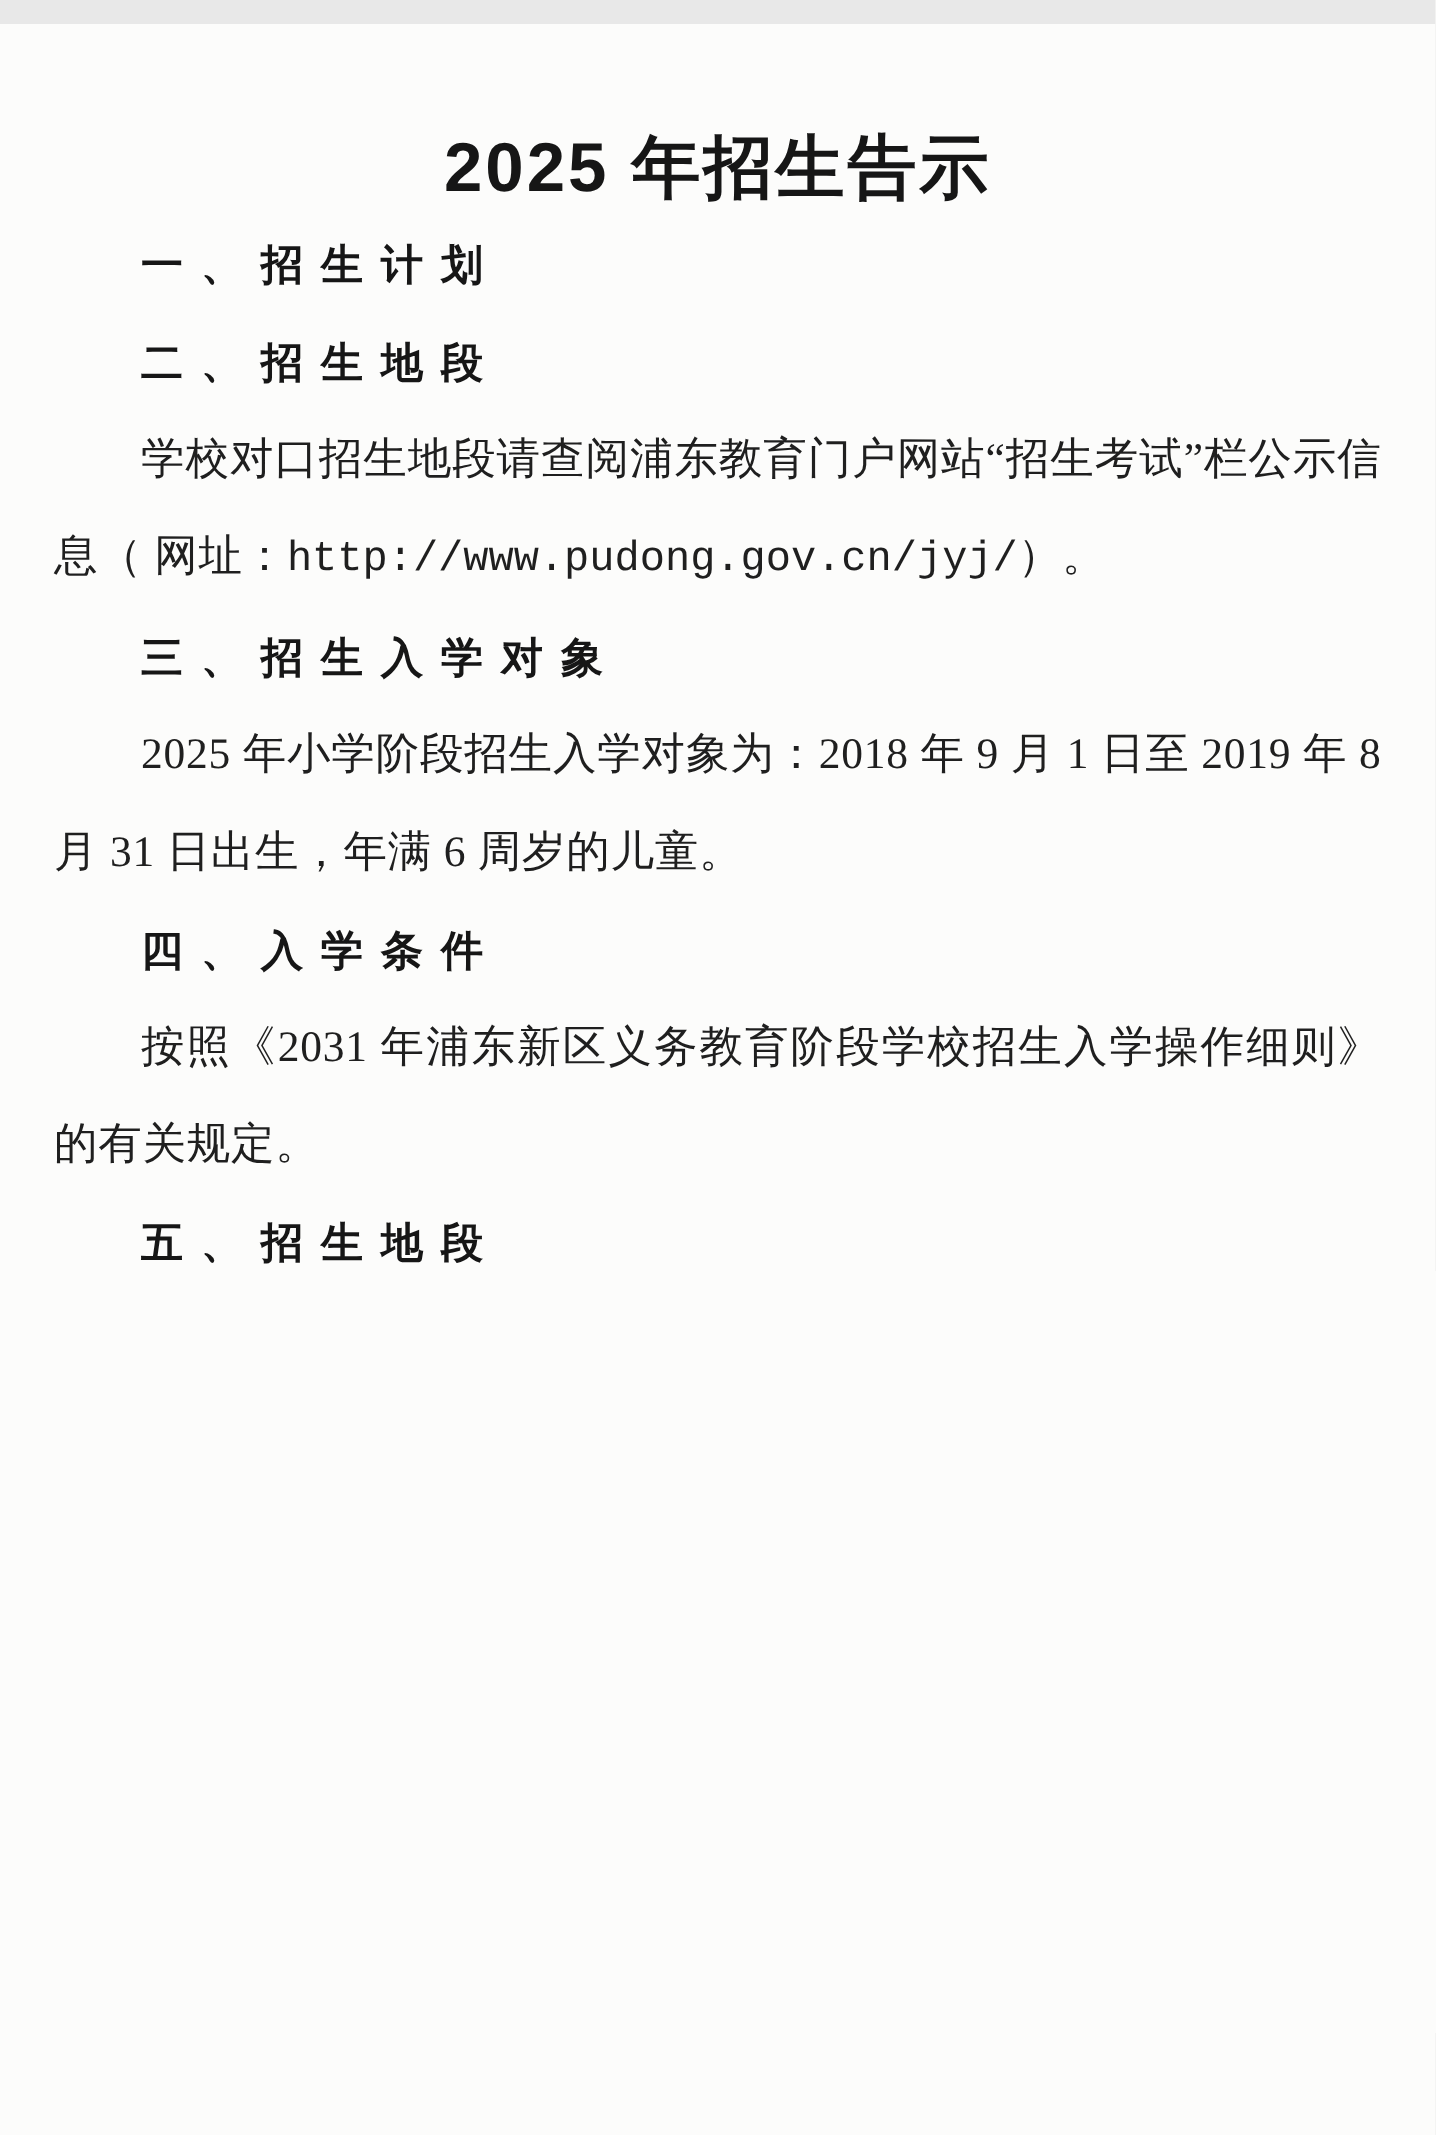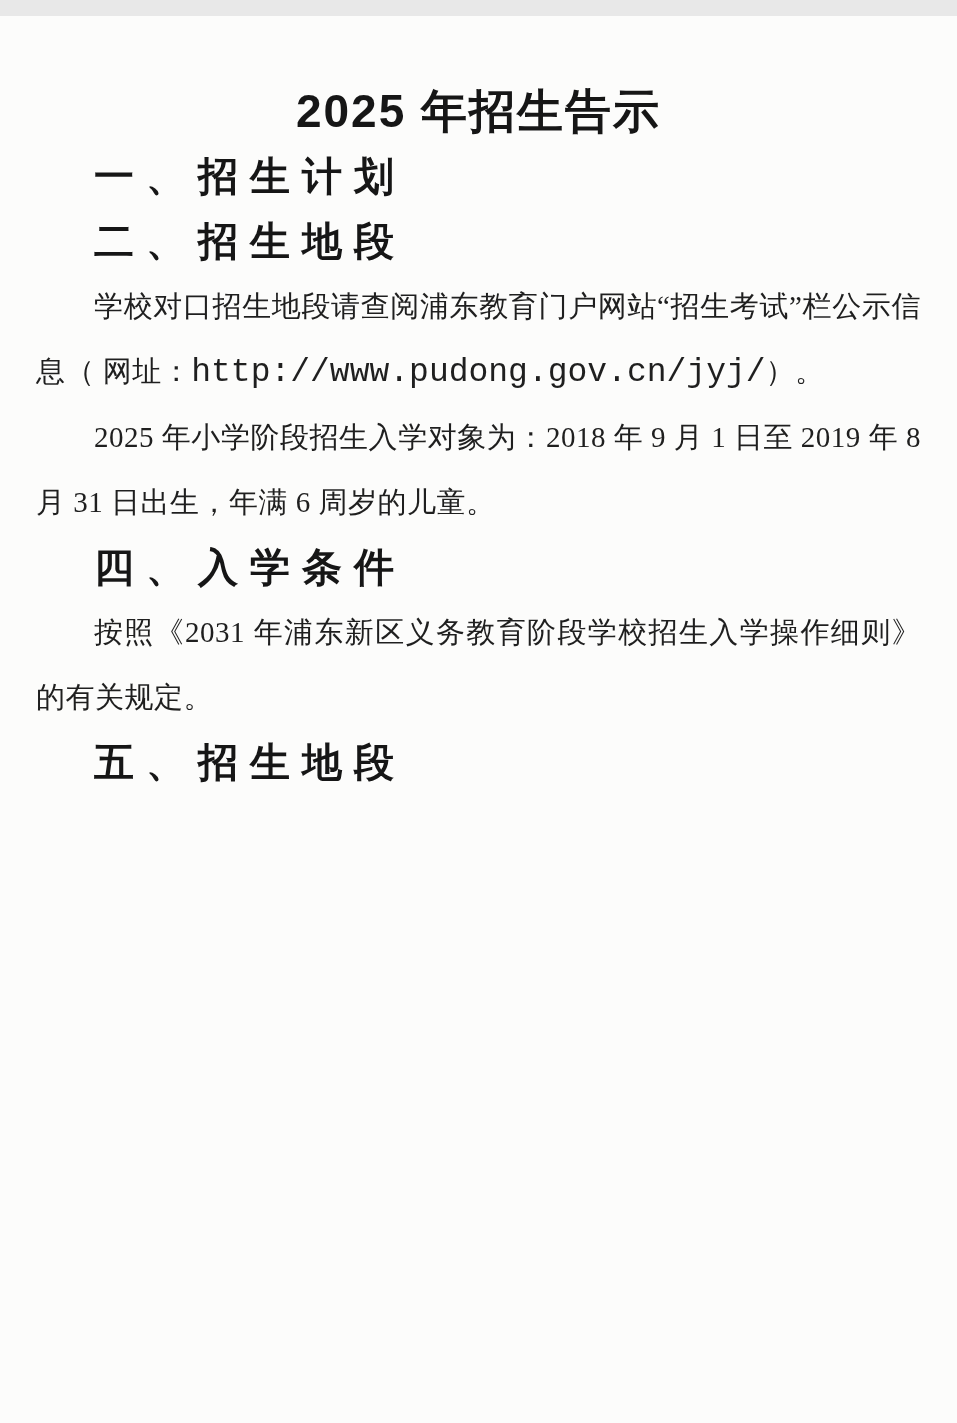--- a/index.html
+++ b/index.html
@@ -37,42 +37,42 @@
     text-indent: 58px;
     letter-spacing: 0.5px;
   }
 
   .para.intro { margin-top: 72px; }
 
   .heading {
     margin: 0;
     font-family: "Liberation Sans", "DejaVu Sans", sans-serif;
     font-weight: 700;
-    font-size: 40px;
+    font-size: 28px;
     line-height: 65px;
     letter-spacing: 12px;
     text-indent: 58px;
     color: #161616;
   }
 
   .u {
     text-decoration: underline;
     text-decoration-thickness: 2px;
     text-underline-offset: 10px;
     text-decoration-color: #1f1f1f;
   }
 
   .classnum {
     padding: 0 44px 0 14px; 
     font-weight: 600;
   }
 
   .url {
     font-family: "Liberation Mono", "DejaVu Sans Mono", monospace;
-    font-size: 33px;
+    font-size: 28px;
     letter-spacing: 0;
   }
 
   
   .scan-smudge {
     position: absolute;
     left: 0; right: 0; bottom: 0;
     height: 14px;
     background: linear-gradient(to bottom, rgba(160,160,158,0) 0%, rgba(160,160,158,0.10) 100%);
     pointer-events: none;
@@ -86,20 +86,21 @@
   <h1 class="doc-title">2025 年招生告示</h1>
 
 
   <h2 class="heading">一、招生计划</h2>
 
 
   <h2 class="heading">二、招生地段</h2>
 
   <p class="para"><span>学校对口招生地段请查阅浦东教育门户网站“招生考试”栏公示信息（ 网址：</span><span class="url">http://www.pudong.gov.cn/jyj/</span><span>）。</span></p>
 
+  <h2 class="heading">三、招生入学对象</h2>
 
   <p class="para">2025 年小学阶段招生入学对象为：2018 年 9 月 1 日至 2019 年 8 月 31 日出生，年满 6 周岁的儿童。</p>
 
   <h2 class="heading">四、入学条件</h2>
 
   <p class="para">按照《2031 年浦东新区义务教育阶段学校招生入学操作细则》的有关规定。</p>
 
   <h2 class="heading">五、招生地段</h2>
 
 

